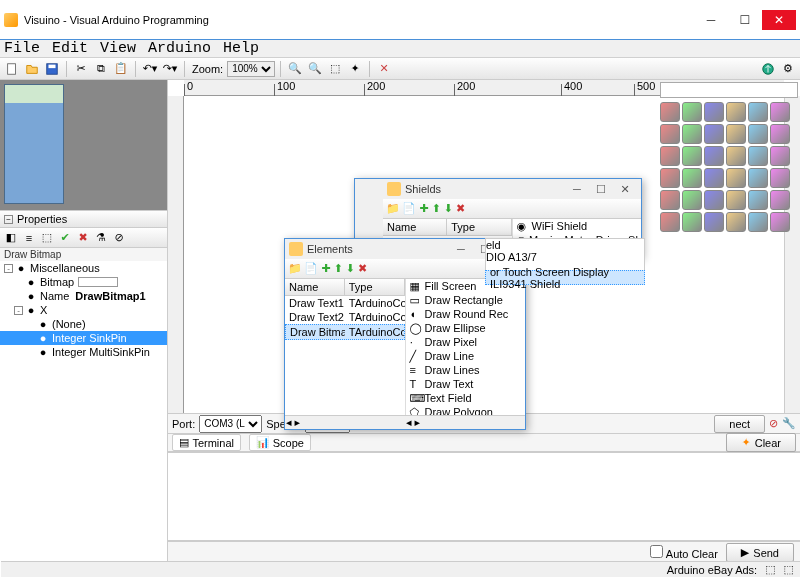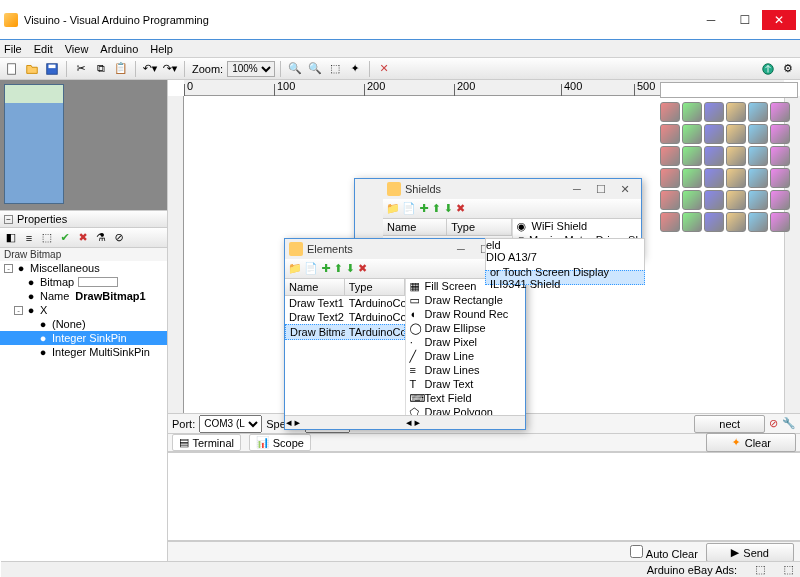--- a/index.html
+++ b/index.html
@@ -6,21 +6,21 @@
 body { background: #fff; width: 800px; height: 577px; overflow: hidden; position: relative; }
 
 .titlebar { height: 40px; background: #fff; display: flex; align-items: center; padding: 0 4px; border-bottom: 1px solid #4a90d9; }
 .titlebar .icon { width: 14px; height: 14px; background: linear-gradient(135deg,#fc6,#f90); border-radius: 2px; margin-right: 6px; }
 .titlebar .title { flex: 1; color: #000; font-size: 11px; }
 .titlebar .winbtns { display: flex; }
 .titlebar .winbtns button { width: 34px; height: 20px; border: none; background: transparent; color: #333; font-size: 12px; cursor: pointer; }
 .titlebar .winbtns .close { background: #e81123; color: #fff; }
 
 .menubar { height: 18px; background: #f0f0f0; display: flex; align-items: center; padding: 0 4px; border-bottom: 1px solid #d0d0d0; }
-.menubar span { margin-right: 12px; color: #000; cursor: pointer; font-size: 11px; }
+.menubar span { margin-right: 12px; color: #000; cursor: pointer; font-size: 15px; font-family: Liberation Mono, monospace; }
 
 .toolbar { height: 22px; background: linear-gradient(#fefefe,#e6e6e6); display: flex; align-items: center; padding: 0 3px; border-bottom: 1px solid #ccc; gap: 2px; }
 .toolbar .btn { width: 18px; height: 18px; display: inline-flex; align-items: center; justify-content: center; cursor: pointer; border-radius: 2px; }
 .toolbar .btn svg { width: 14px; height: 14px; }
 .toolbar .sep { width: 1px; height: 16px; background: #c0c0c0; margin: 0 3px; }
 .toolbar .zoom-label { font-size: 11px; margin: 0 2px; }
 .toolbar select { height: 16px; font-size: 10px; border: 1px solid #aaa; }
 
 .main-area { position: relative; height: calc(577px - 22px - 18px - 22px - 16px); display: flex; }
 
@@ -57,23 +57,23 @@
 
 .bottom-panel { position: absolute; bottom: 16px; left: 168px; right: 0; height: 150px; background: #f5f5f5; border-top: 1px solid #ccc; display: flex; flex-direction: column; }
 .bottom-row1 { height: 20px; display: flex; align-items: center; padding: 0 4px; gap: 4px; font-size: 10px; border-bottom: 1px solid #ccc; }
 .bottom-row1 select { height: 18px; font-size: 10px; }
 .bottom-row1 .spacer { flex: 1; }
 .bottom-row2 { height: 18px; display: flex; align-items: center; padding: 0 4px; gap: 8px; font-size: 10px; border-bottom: 1px solid #ccc; }
 .tab-btn { display: inline-flex; align-items: center; gap: 3px; padding: 1px 6px; background: #fff; border: 1px solid #ccc; border-radius: 2px; cursor: pointer; }
 .bottom-row3 { height: 18px; display: flex; align-items: center; padding: 0 4px; gap: 10px; font-size: 10px; }
 .bottom-output { flex: 1; background: #fff; border-top: 1px solid #ccc; border-bottom: 1px solid #ccc; }
 .bottom-row5 { height: 22px; display: flex; align-items: center; justify-content: flex-end; padding: 0 6px; gap: 8px; font-size: 10px; border-top: 1px solid #ccc; }
-.action-btn { padding: 2px 24px; background: linear-gradient(#fefefe,#e6e6e6); border: 1px solid #aaa; border-radius: 2px; cursor: pointer; font-size: 10px; display: inline-flex; align-items: center; gap: 4px; }
-
-.statusbar { position: absolute; bottom: 0; left: 1px; right: 0; height: 16px; background: #f0f0f0; border-top: 1px solid #ccc; display: flex; align-items: center; justify-content: flex-end; padding: 0 6px; font-size: 10px; gap: 18px; }
+.action-btn { padding: 2px 14px; background: linear-gradient(#fefefe,#e6e6e6); border: 1px solid #aaa; border-radius: 2px; cursor: pointer; font-size: 10px; display: inline-flex; align-items: center; gap: 4px; }
+
+.statusbar { position: absolute; bottom: 0; left: 1px; right: 0; height: 16px; background: #f0f0f0; border-top: 1px solid #ccc; display: flex; align-items: center; justify-content: flex-end; padding: 0 6px; font-size: 10px; gap: 8px; }
 
 .dialog { position: absolute; background: #f0f0f0; border: 1px solid #4a90d9; box-shadow: 2px 2px 8px rgba(0,0,0,.3); display: flex; flex-direction: column; }
 .dialog .dlg-title { height: 20px; display: flex; align-items: center; padding: 0 4px; font-size: 11px; color: #333; }
 .dialog .dlg-title .ic { width: 14px; height: 14px; background: #fc6; border-radius: 2px; margin-right: 4px; }
 .dialog .dlg-title .spacer { flex: 1; }
 .dialog .dlg-title .wbtn { width: 24px; height: 16px; border: none; background: transparent; color: #555; cursor: pointer; font-size: 11px; }
 .dialog .dlg-toolbar { height: 20px; display: flex; align-items: center; padding: 0 3px; gap: 3px; border-bottom: 1px solid #ccc; background: linear-gradient(#fefefe,#eaeaea); }
 .dialog .dlg-body { flex: 1; display: flex; background: #fff; overflow: hidden; }
 .dialog .col { flex: 1; overflow: auto; border-right: 1px solid #ddd; }
 .dialog .col:last-child { border-right: none; }

